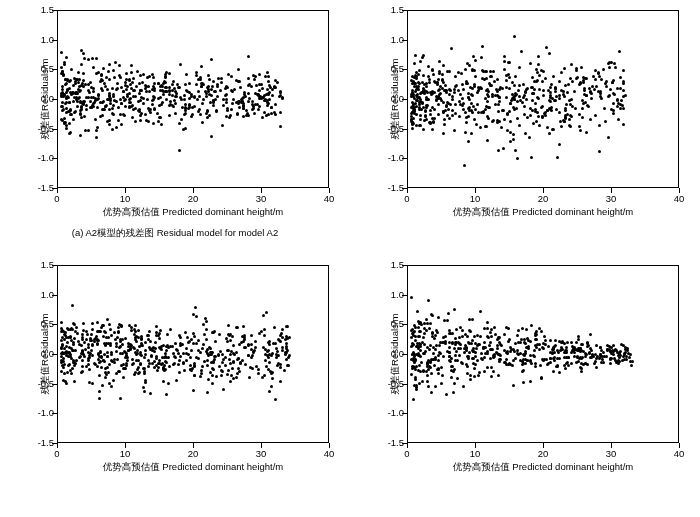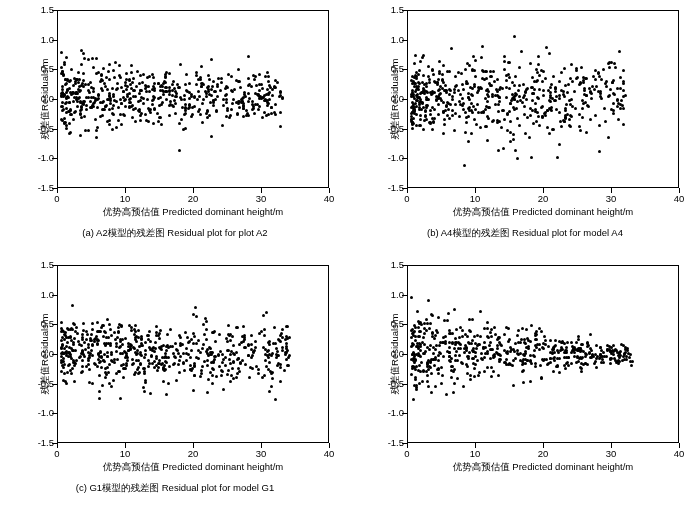--- a/index.html
+++ b/index.html
@@ -774,21 +774,21 @@
         <div class="xlab" style="left: 68px;">10</div>
         <div class="tick-x" style="left: 136px;"></div>
         <div class="xlab" style="left: 136px;">20</div>
         <div class="tick-x" style="left: 204px;"></div>
         <div class="xlab" style="left: 204px;">30</div>
         <div class="tick-x" style="left: 272px;"></div>
         <div class="xlab" style="left: 272px;">40</div>
       </div>
       <div class="axis-title-y">残差值Residuals/m</div>
       <div class="axis-title-x">优势高预估值 Predicted dominant height/m</div>
-      <div class="caption">(a) A2模型的残差图 Residual plot for plot A2</div>
+      <div class="caption">(a) A2模型的残差图 Residual model for model A2</div>
     </div>
     <div class="panel panel-1">
       <div class="axes">
         <div class="points">
           <i class="pt" style="left:12.0px;top:114.2px"></i>
           <i class="pt" style="left:46.6px;top:81.9px"></i>
           <i class="pt" style="left:90.2px;top:85.3px"></i>
           <i class="pt" style="left:3.8px;top:85.1px"></i>
           <i class="pt" style="left:11.2px;top:86.9px"></i>
           <i class="pt" style="left:81.2px;top:72.0px"></i>
@@ -1429,21 +1429,20 @@
         <div class="xlab" style="left: 68px;">10</div>
         <div class="tick-x" style="left: 136px;"></div>
         <div class="xlab" style="left: 136px;">20</div>
         <div class="tick-x" style="left: 204px;"></div>
         <div class="xlab" style="left: 204px;">30</div>
         <div class="tick-x" style="left: 272px;"></div>
         <div class="xlab" style="left: 272px;">40</div>
       </div>
       <div class="axis-title-y">残差值Residuals/m</div>
       <div class="axis-title-x">优势高预估值 Predicted dominant height/m</div>
-      <div class="caption">(b) A4模型的残差图 Residual plot for model A4</div>
     </div>
     <div class="panel panel-2">
       <div class="axes">
         <div class="points">
           <i class="pt" style="left:96.7px;top:85.1px"></i>
           <i class="pt" style="left:154.9px;top:109.1px"></i>
           <i class="pt" style="left:25.3px;top:88.7px"></i>
           <i class="pt" style="left:91.9px;top:81.9px"></i>
           <i class="pt" style="left:33.4px;top:74.6px"></i>
           <i class="pt" style="left:195.9px;top:86.5px"></i>
@@ -2104,21 +2103,20 @@
         <div class="xlab" style="left: 68px;">10</div>
         <div class="tick-x" style="left: 136px;"></div>
         <div class="xlab" style="left: 136px;">20</div>
         <div class="tick-x" style="left: 204px;"></div>
         <div class="xlab" style="left: 204px;">30</div>
         <div class="tick-x" style="left: 272px;"></div>
         <div class="xlab" style="left: 272px;">40</div>
       </div>
       <div class="axis-title-y">残差值Residuals/m</div>
       <div class="axis-title-x">优势高预估值 Predicted dominant height/m</div>
-      <div class="caption">(c) G1模型的残差图 Residual plot for model G1</div>
     </div>
     <div class="panel panel-3">
       <div class="axes">
         <div class="points">
           <i class="pt" style="left:20.0px;top:120.6px"></i>
           <i class="pt" style="left:11.7px;top:89.5px"></i>
           <i class="pt" style="left:82.8px;top:66.7px"></i>
           <i class="pt" style="left:213.5px;top:78.8px"></i>
           <i class="pt" style="left:128.9px;top:65.5px"></i>
           <i class="pt" style="left:30.1px;top:94.0px"></i>

